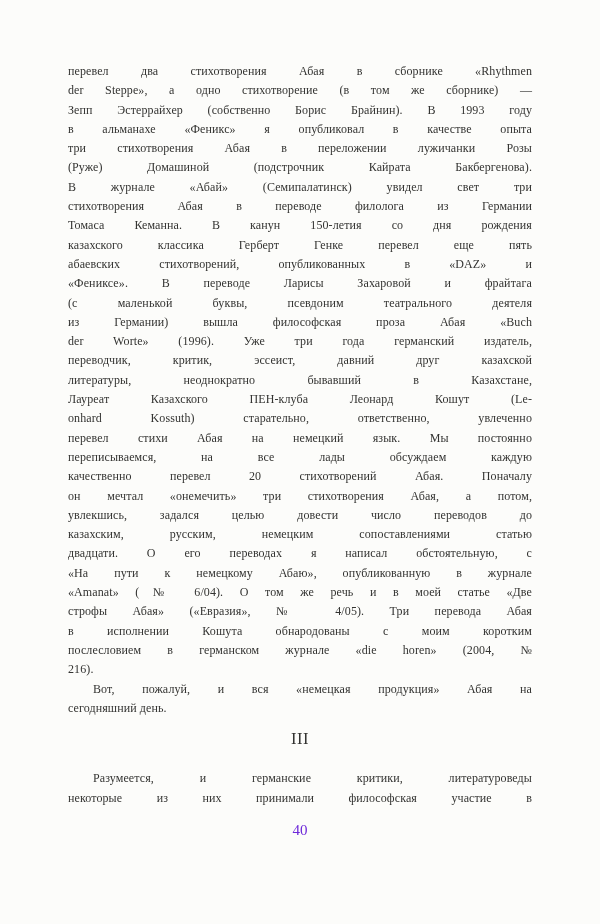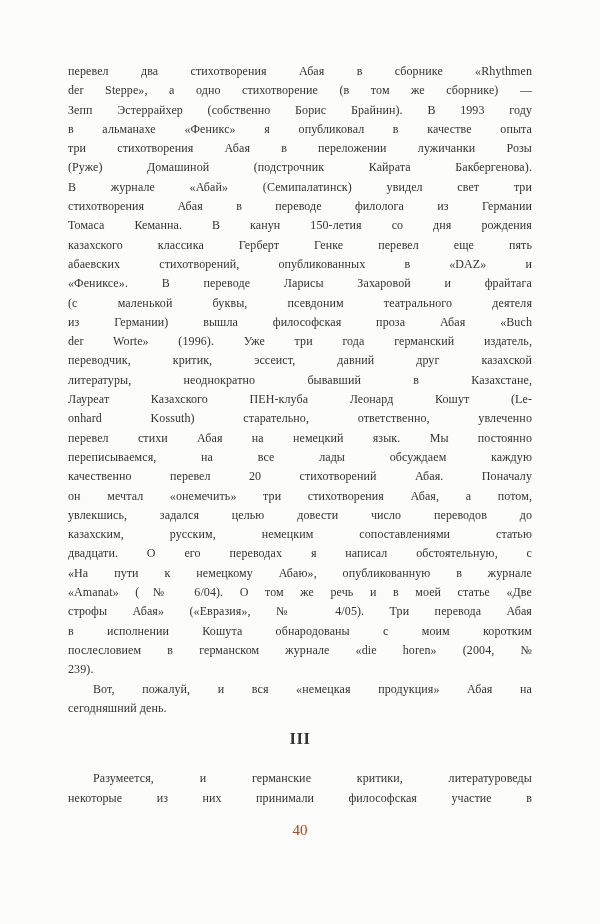--- a/index.html
+++ b/index.html
@@ -36,32 +36,32 @@
     white-space: normal;
   }
   .line.no-stretch {
     text-align-last: left;
   }
   .line.indent {
     text-indent: 25px;
   }
   .heading {
     text-align: center;
-    font-weight: bold;
+    font-weight: normal;
     font-size: 16.5px;
     line-height: 19.3px;
     margin: 11px 0 21px 0;
     letter-spacing: 0.5px;
   }
   .page-number {
     text-align: center;
     font-size: 15px;
     line-height: 19px;
     margin-top: 13px;
-    color: #c2410c;
+    color: #6d28d9;
   }
 </style>
 </head>
 <body>
 
 <div class="page">
   <div class="text-block">
       <div class="paragraph">
         <div class="line">перевел два стихотворения Абая в сборнике «Rhythmen</div>
         <div class="line">der Steppe», а одно стихотворение (в том же сборнике) —</div>
@@ -87,21 +87,21 @@
         <div class="line">качественно перевел 20 стихотворений Абая. Поначалу</div>
         <div class="line">он мечтал «онемечить» три стихотворения Абая, а потом,</div>
         <div class="line">увлекшись, задался целью довести число переводов до</div>
         <div class="line">казахским, русским, немецким сопоставлениями статью</div>
         <div class="line">двадцати. О его переводах я написал обстоятельную, с</div>
         <div class="line">«На пути к немецкому Абаю», опубликованную в журнале</div>
         <div class="line">«Amanat» (№ 6/04). О том же речь и в моей статье «Две</div>
         <div class="line">строфы Абая» («Евразия», № 4/05). Три перевода Абая</div>
         <div class="line">в исполнении Кошута обнародованы с моим коротким</div>
         <div class="line">послесловием в германском журнале «die horen»  (2004, №</div>
-        <div class="line no-stretch">239).</div>
+        <div class="line no-stretch">216).</div>
       </div>
       <div class="paragraph">
         <div class="line indent">Вот, пожалуй, и вся «немецкая продукция» Абая на</div>
         <div class="line no-stretch">сегодняшний день.</div>
       </div>
       <div class="heading">III</div>
       <div class="paragraph">
         <div class="line indent">Разумеется, и германские критики, литературоведы</div>
         <div class="line">некоторые из них принимали философская участие в</div>
       </div>

